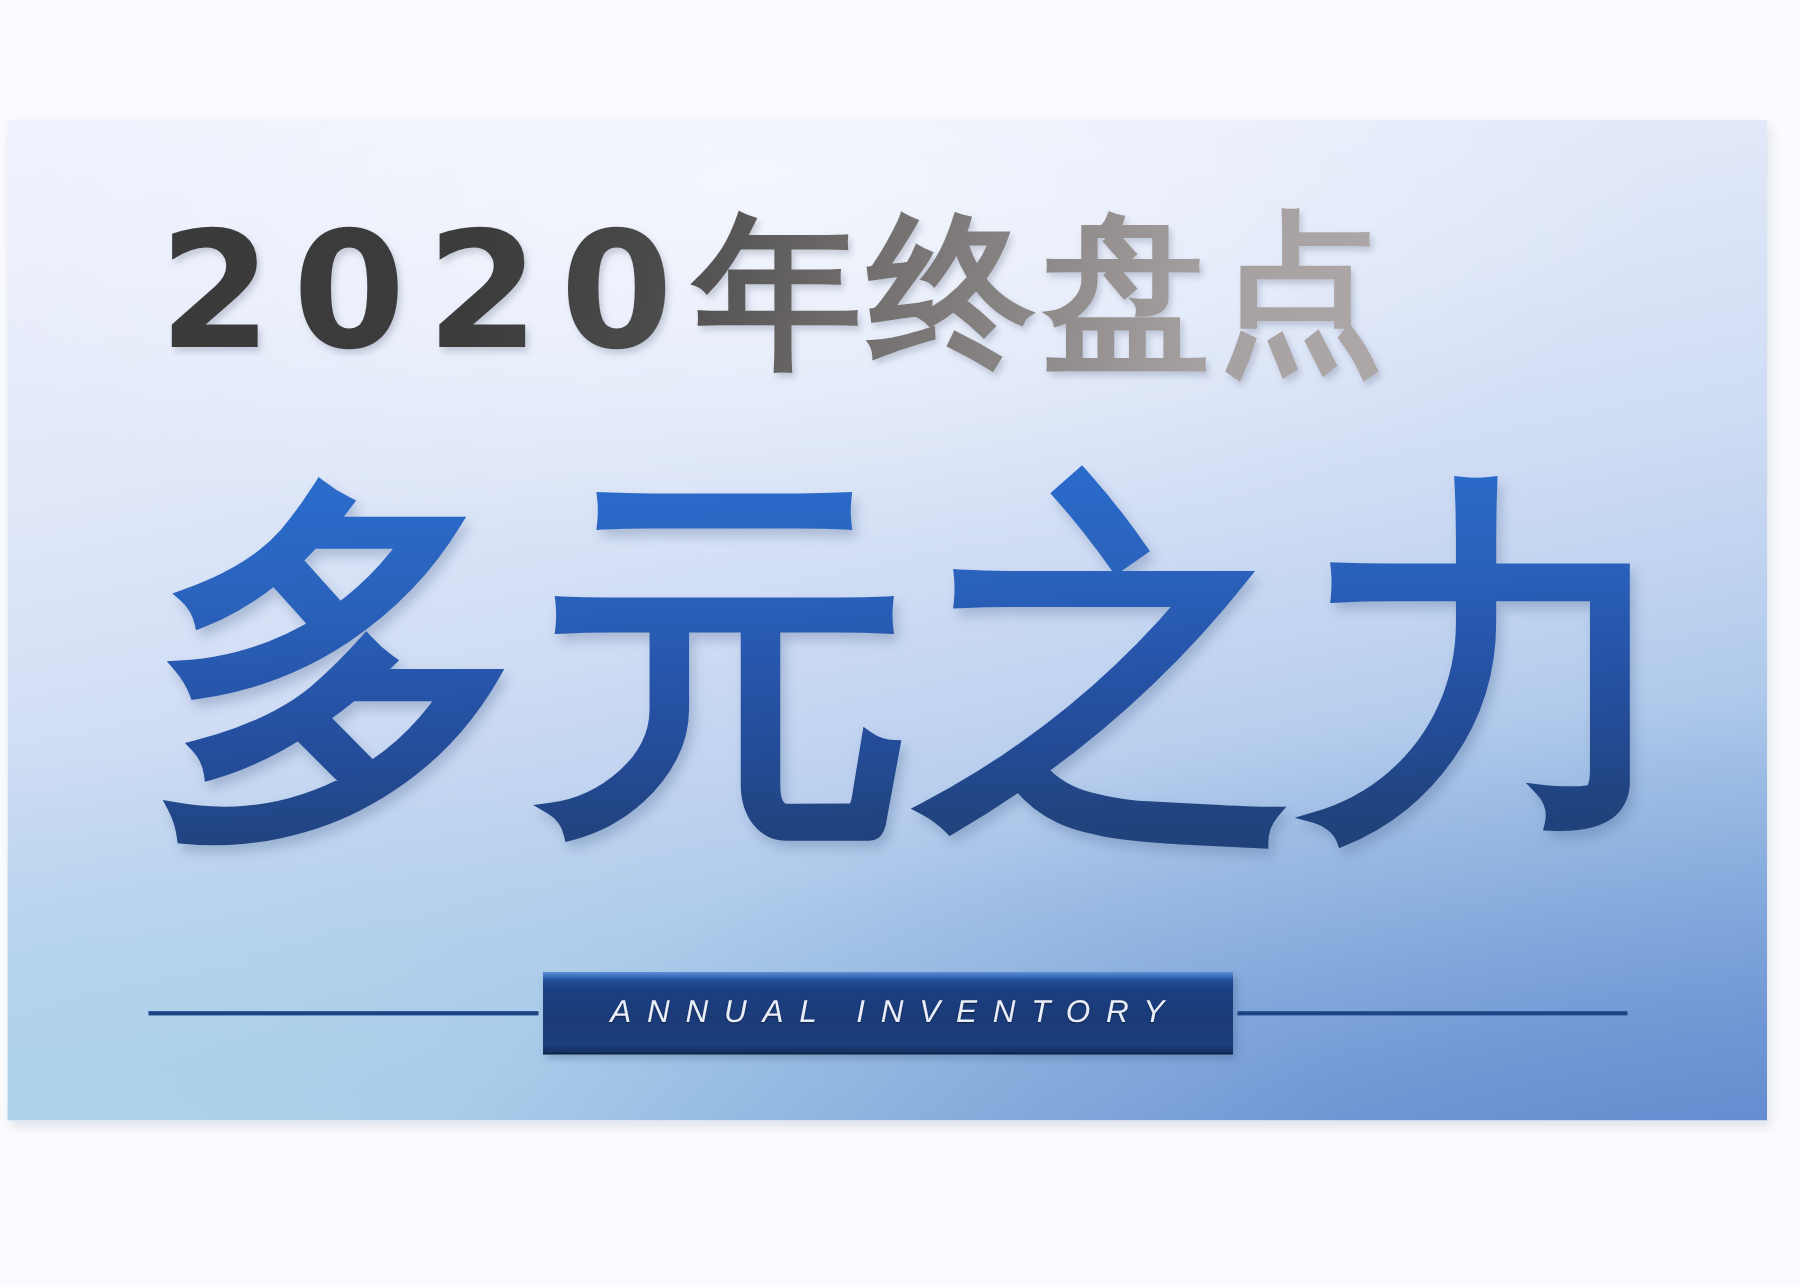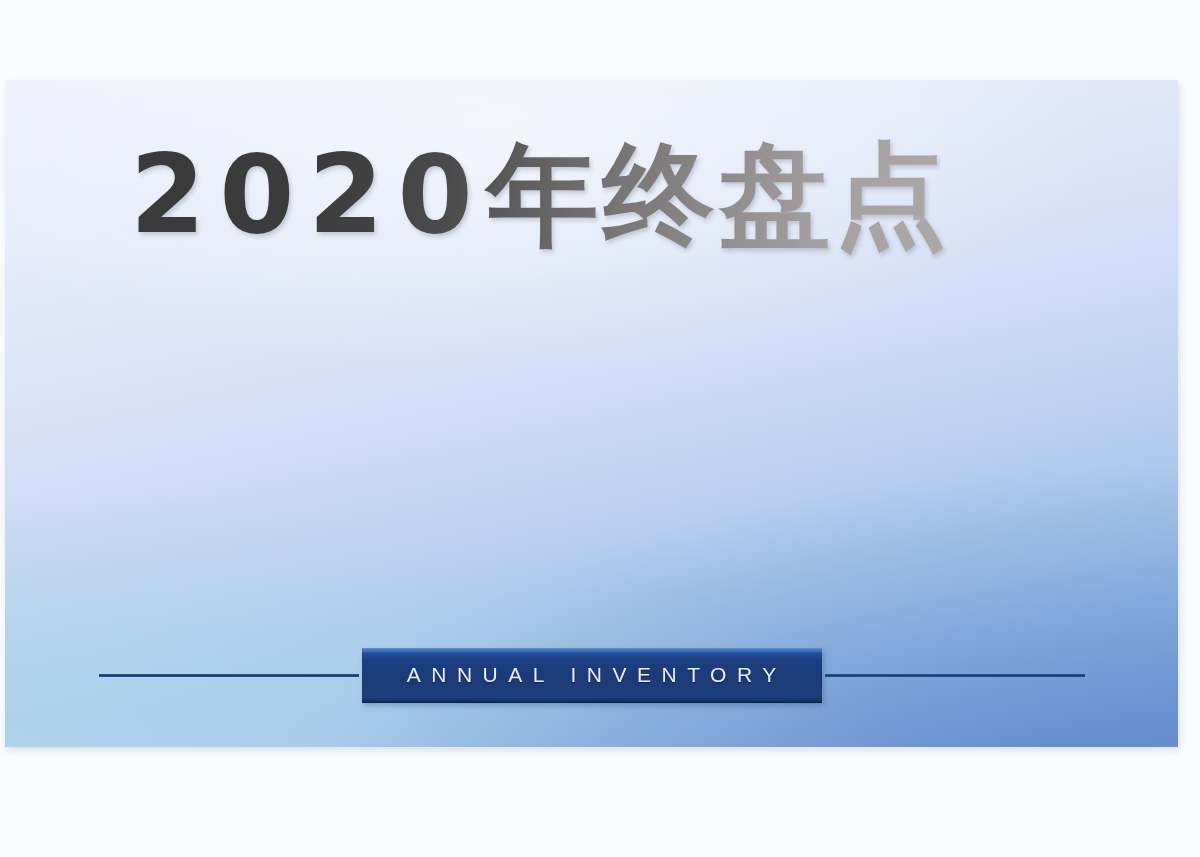--- a/index.html
+++ b/index.html
@@ -107,21 +107,20 @@
     -webkit-background-clip: text;
     background-clip: text;
     color: transparent;
     -webkit-text-fill-color: transparent;
     filter: drop-shadow(2px 3px 2px rgba(90,100,125,0.28));
   }
   .title-top .yr {
     font-family: "DejaVu Sans", sans-serif;
     letter-spacing: 14px;
     font-size: 108px;
-    margin-left: 24px;
   }
   .title-top .cn {
     font-family: "DejaVu Sans", sans-serif;
     letter-spacing: 4px;
     text-decoration: underline;
   }
 
   
   .title-main {
     position: absolute;
@@ -203,40 +202,42 @@
   .banner-text {
     position: relative;
     font-family: "Liberation Sans", sans-serif;
     font-size: 21px;
     font-weight: 400;
     letter-spacing: 10.5px;
     text-indent: 10.5px;
     color: #e9eef8;
     white-space: nowrap;
     text-shadow: 0 1px 1px rgba(0,0,0,0.45);
+    font-style: italic;
   }
 </style>
 </head>
 <body>
 
 <div class="page">
 
   <div class="hero">
     <div class="hero-bg"></div>
     <div class="hero-wash-left"></div>
     <div class="hero-wash-right"></div>
     <div class="hero-bloom"></div>
 
     <div class="content">
 
       <div class="title-top">
         <span class="yr">2020</span>
         <span class="cn">年终盘点</span>
       </div>
 
+      <div class="title-main">多元之力</div>
 
       <div class="footer">
         <div class="rule left"></div>
         <div class="banner">
           <span class="banner-text">ANNUAL INVENTORY</span>
         </div>
         <div class="rule right"></div>
       </div>
 
     </div>

